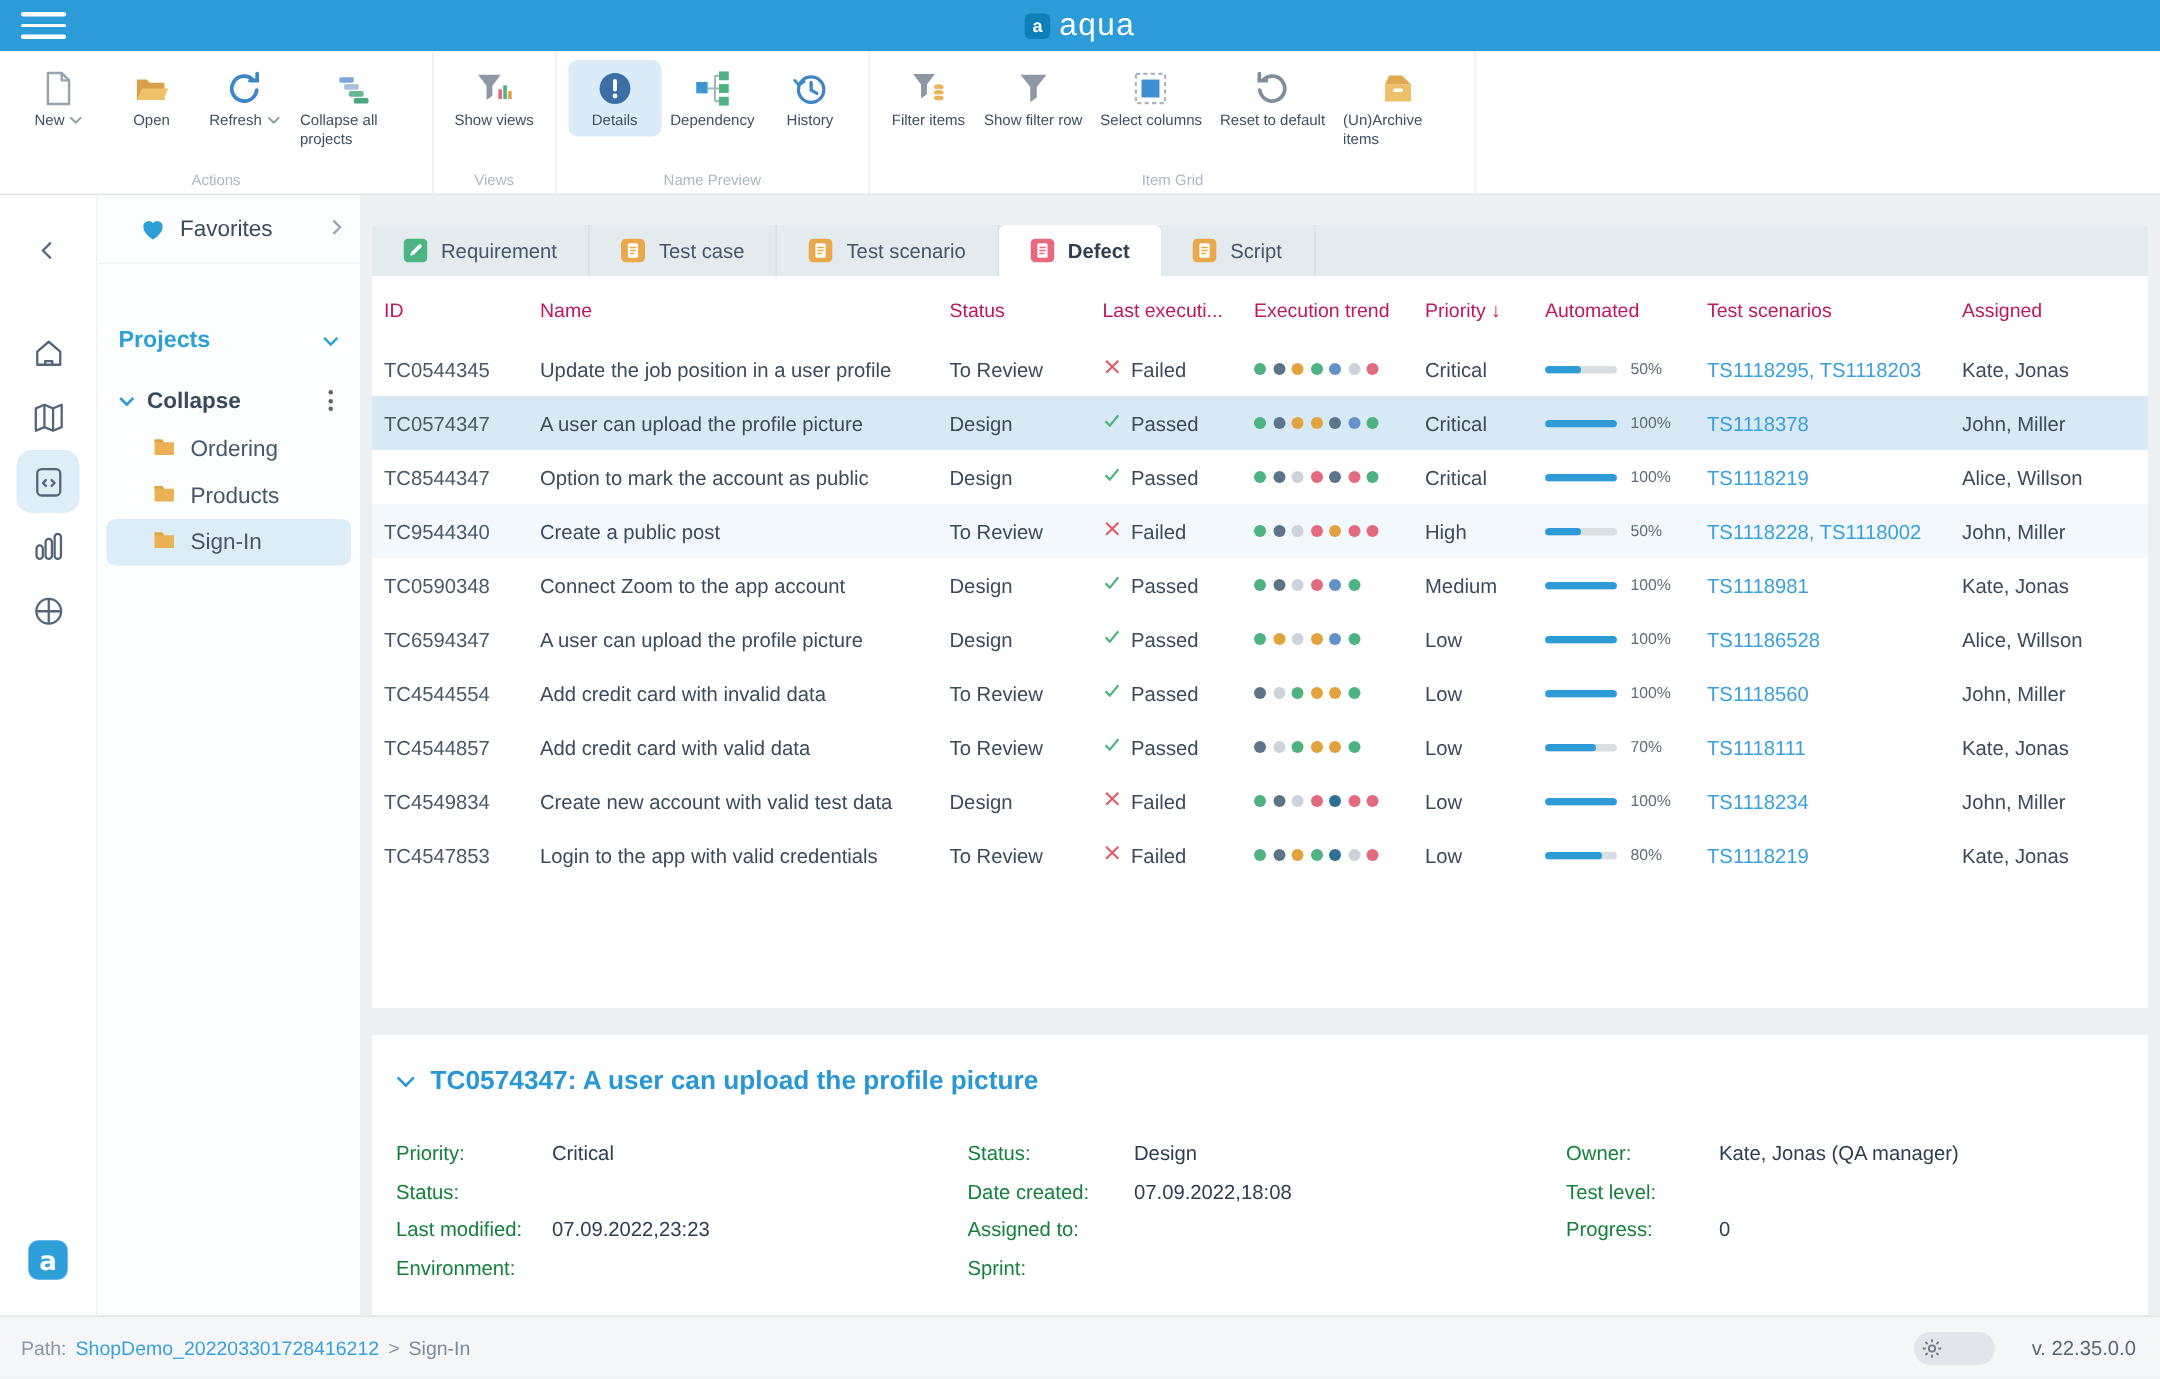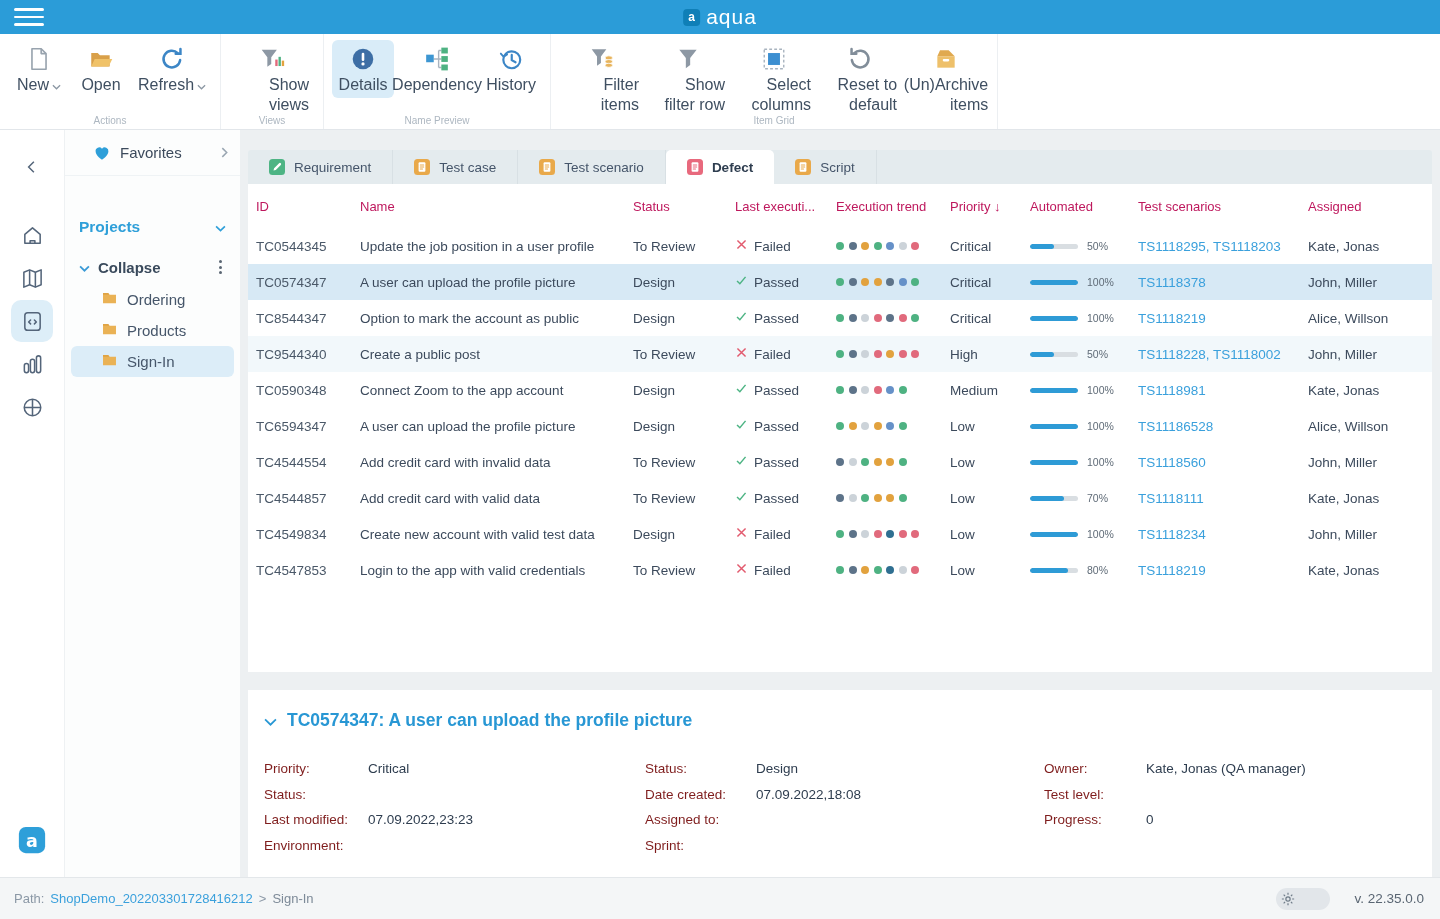--- a/index.html
+++ b/index.html
@@ -17,21 +17,21 @@
 
   
   .toolbar { height:96px; background:#fff; border-bottom:1px solid #e2e6ea; display:flex; flex:0 0 auto; }
   .tgroup { position:relative; border-right:1px solid #eceff2; padding:6px 8px 16px 8px; display:flex; align-items:flex-start; }
   .tgroup.nolbl { border-right:none; }
   .tbtns { display:flex; }
   .tbtn { min-width:62px; max-width:86px; padding:5px 6px 3px; border-radius:6px; display:flex; flex-direction:column; align-items:center; gap:3px; cursor:pointer; }
   .tbtn.active { background:#d9ecf8; }
   .ticon { width:27px; height:27px; display:flex; align-items:center; justify-content:center; }
   .ticon svg { width:26px; height:26px; }
-  .tlabel { font-size:16px; color:#3f4f61; text-align:right; line-height:1.25; }
+  .tlabel { font-size:10px; color:#3f4f61; text-align:left; line-height:1.25; }
   .tchev { margin-left:3px; display:inline-block; }
   .tchev svg { width:9px; height:6px; }
   .tgroup-label { position:absolute; bottom:3px; left:0; right:0; text-align:center; font-size:10px; color:#adb7c1; }
   .searchgroup { padding:24px 0 0 22px; display:flex; flex-direction:column; gap:8px; }
   .searchbox { width:172px; height:25px; background:#f1f4f6; border-radius:4px; display:flex; align-items:center; padding:0 7px; gap:5px; }
   .searchbox svg.mag { width:13px; height:13px; }
   .searchbox input { flex:1; border:none; background:transparent; outline:none; font-size:12px; min-width:0; }
   .searchbox .ddchev svg { width:10px; height:6px; }
   .keepline { display:flex; align-items:center; gap:6px; font-size:13px; color:#9aa6b2; }
   .checkbox { width:14px; height:14px; border:1px solid #ccd4da; border-radius:3px; background:#fff; cursor:pointer; }
@@ -107,21 +107,21 @@
 
   .gap { height:18px; flex:0 0 auto; }
 
   
   .detail-card { background:#fff; flex:1; padding:20px 16px 0 16px; min-height:0; }
   .detail-title-row { display:flex; align-items:center; gap:10px; }
   .detail-title-row .dchev svg { width:13px; height:8px; }
   .detail-title { color:#2897d4; font-size:17.5px; font-weight:bold; }
   .detail-grid { margin-top:30px; display:grid; grid-template-columns:381px 399px minmax(0,1fr); }
   .dfield { display:flex; min-height:25.5px; align-items:flex-start; }
-  .dlabel { font-size:13.5px; color:#7f1d1d; flex:0 0 auto; }
+  .dlabel { font-size:13.5px; color:#15803d; flex:0 0 auto; }
   .dvalue { font-size:13.5px; color:#2e3d4f; }
   .dcol1 .dlabel { width:104px; }
   .dcol2 .dlabel { width:111px; }
   .dcol3 .dlabel { width:102px; }
 
   
   .statusbar { height:42px; background:#f4f6f7; border-top:1px solid #e3e7ea; display:flex; align-items:center; padding:0 16px 0 14px; font-size:13px; flex:0 0 auto; }
   .path-label { color:#8b98a6; margin-right:6px; }
   .path-link { color:#3aa0dc; cursor:pointer; }
   .path-sep { color:#8b98a6; margin:0 6px; }
@@ -175,20 +175,31 @@
             <div class="tbtn">
               <span class="ticon">
                 <svg viewBox="0 0 24 24" fill="none" stroke="#3c86c6" stroke-width="2.3" stroke-linecap="round">
                   <path d="M19.5 13a7.7 7.7 0 1 1-2.2-6.4"></path>
                   <path d="M19.8 2.8v4.4h-4.4"></path>
                 </svg>
               </span>
               <span class="tlabel">Refresh<span class="tchev"><svg viewBox="0 0 10 6" fill="none" stroke="#8b97a3" stroke-width="1.4">
                     <path d="M1 1l4 4 4-4"></path>
                   </svg></span></span>
+            </div>
+            <div class="tbtn">
+              <span class="ticon">
+                <svg viewBox="0 0 24 24">
+                  <rect x="2" y="5" width="9" height="3.4" rx="1" fill="#7fa6d9"></rect>
+                  <rect x="5" y="9.3" width="9" height="3.4" rx="1" fill="#a9c0dd"></rect>
+                  <rect x="8" y="13.6" width="9" height="3.4" rx="1" fill="#66b893"></rect>
+                  <rect x="11" y="17.9" width="9" height="3.4" rx="1" fill="#49a87e"></rect>
+                </svg>
+              </span>
+              <span class="tlabel">Collapse all projects</span>
             </div>
           </div>
           <div class="tgroup-label">Actions</div>
         </div>
         <div class="tgroup">
           <div class="tbtns">
             <div class="tbtn">
               <span class="ticon">
                 <svg viewBox="0 0 24 24">
                   <path d="M2.5 3.5h14l-5.2 6.8v6.2l-3.6 2.6v-8.8z" fill="#8d98a4"></path>

